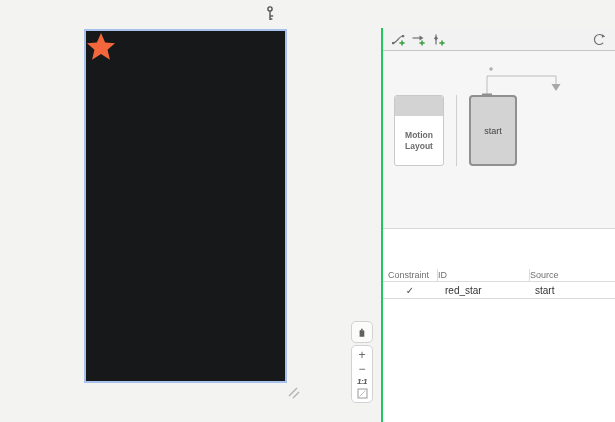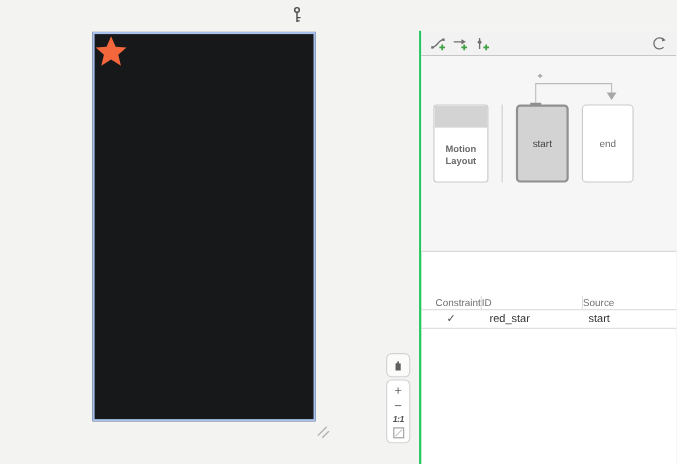--- a/index.html
+++ b/index.html
@@ -78,21 +78,21 @@
     display: flex; align-items: center; padding: 0 9px;
   }
   .cs-header-title { font-size: 11px; color: #2b2b2b; margin-left: 5px; }
   .edit-button { margin-left: auto; width: 14px; height: 14px; display: flex; align-items: center; justify-content: center; }
 
   .cs-table { position: absolute; left: 0; top: 241px; width: 234px; }
   .cs-thead {
     display: grid; grid-template-columns: 54px 92px 1fr; height: 13px;
     font-size: 9px; color: #707070; border-bottom: 1px solid #dcdcdc; align-items: center;
   }
-  .cs-thead .th { padding-left: 5px; text-align: right; }
+  .cs-thead .th { padding-left: 5px; }
   .cs-thead .th + .th { border-left: 1px solid #dcdcdc; height: 100%; display: flex; align-items: center; padding-left: 0; }
   .cs-row {
     display: grid; grid-template-columns: 54px 92px 1fr; height: 17px;
     font-size: 10px; color: #333; border-bottom: 1px solid #dcdcdc; align-items: center;
   }
   .cs-row .td-check { text-align: center; color: #4c4c4c; font-size: 10px; }
   .cs-row .td-id { padding-left: 8px; }
   .cs-row .td-src { padding-left: 6px; }
 </style>
 </head>
@@ -175,23 +175,20 @@
 
     <div class="ml-box">
       <div class="ml-band"></div>
       <div class="ml-label">Motion Layout</div>
     </div>
     <div class="ov-divider"></div>
 
     <div class="cs-box cs-start">
       <span>start</span>
     </div>
-    <div class="cs-box cs-end">
-      <span>end</span>
-    </div>
   </div>
 
 
   <div class="cs-table">
     <div class="cs-thead">
       <div class="th">Constraint</div>
       <div class="th">ID</div>
       <div class="th">Source</div>
     </div>
     <div class="cs-row">

